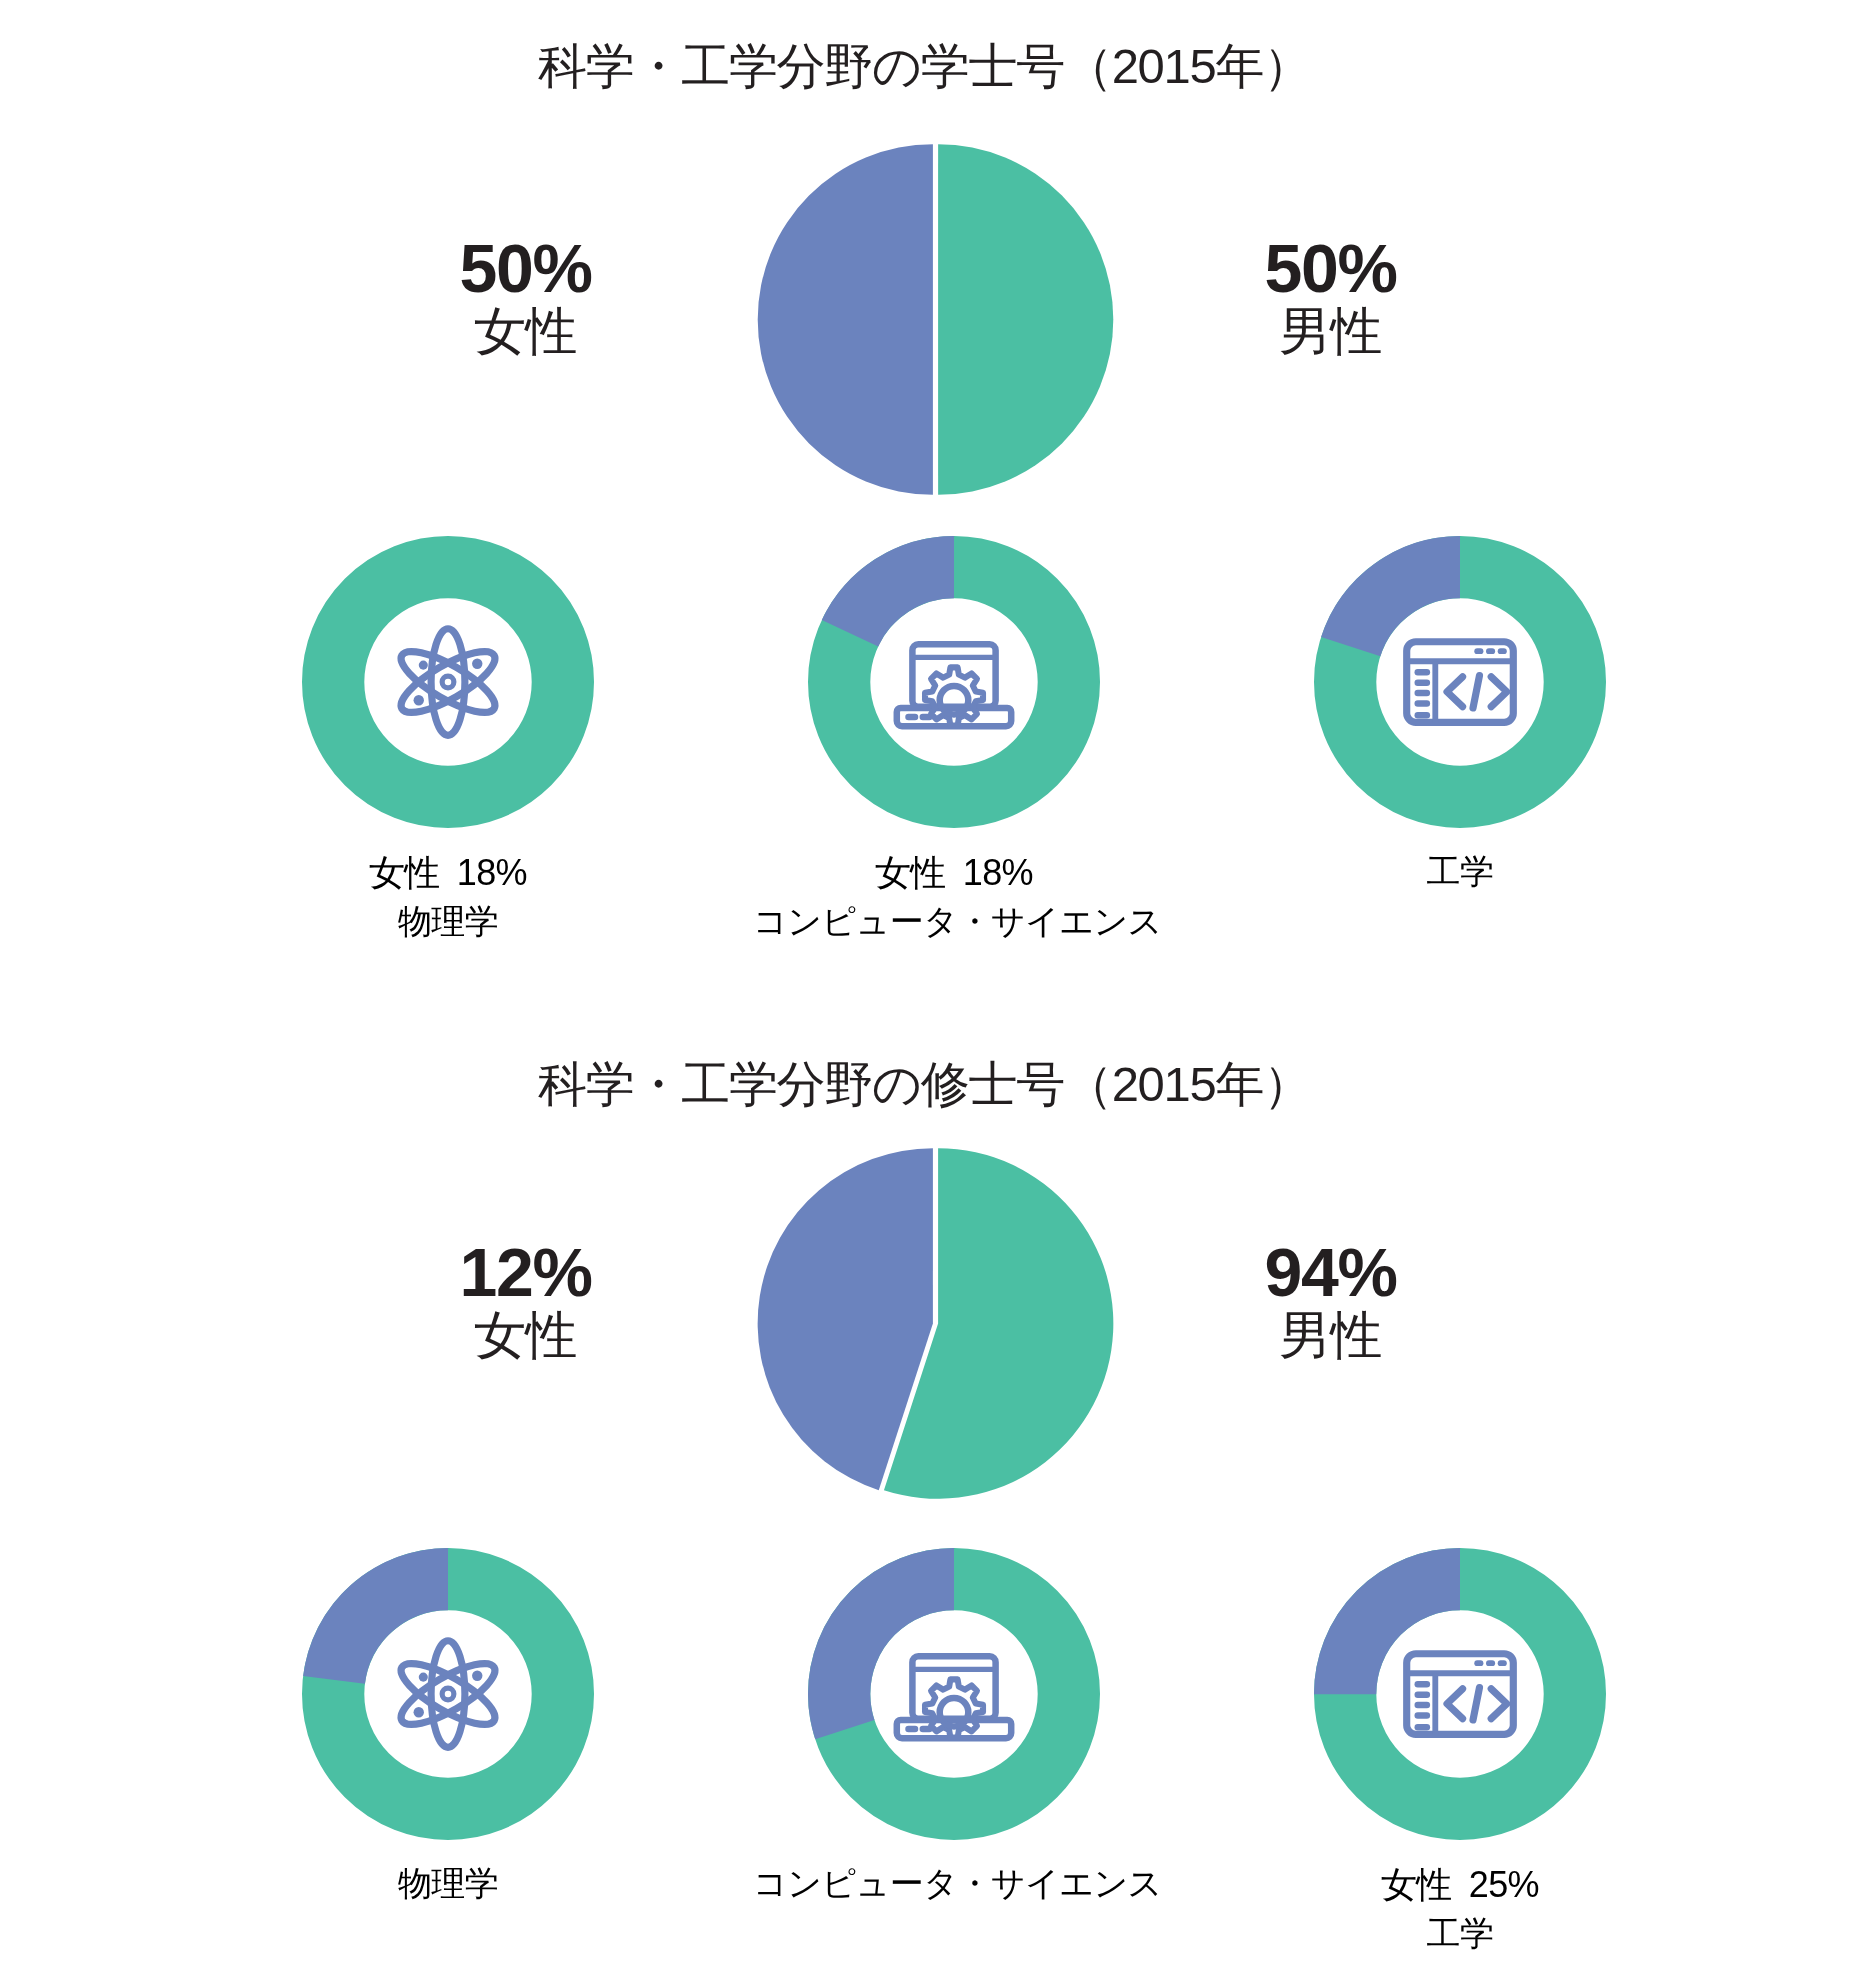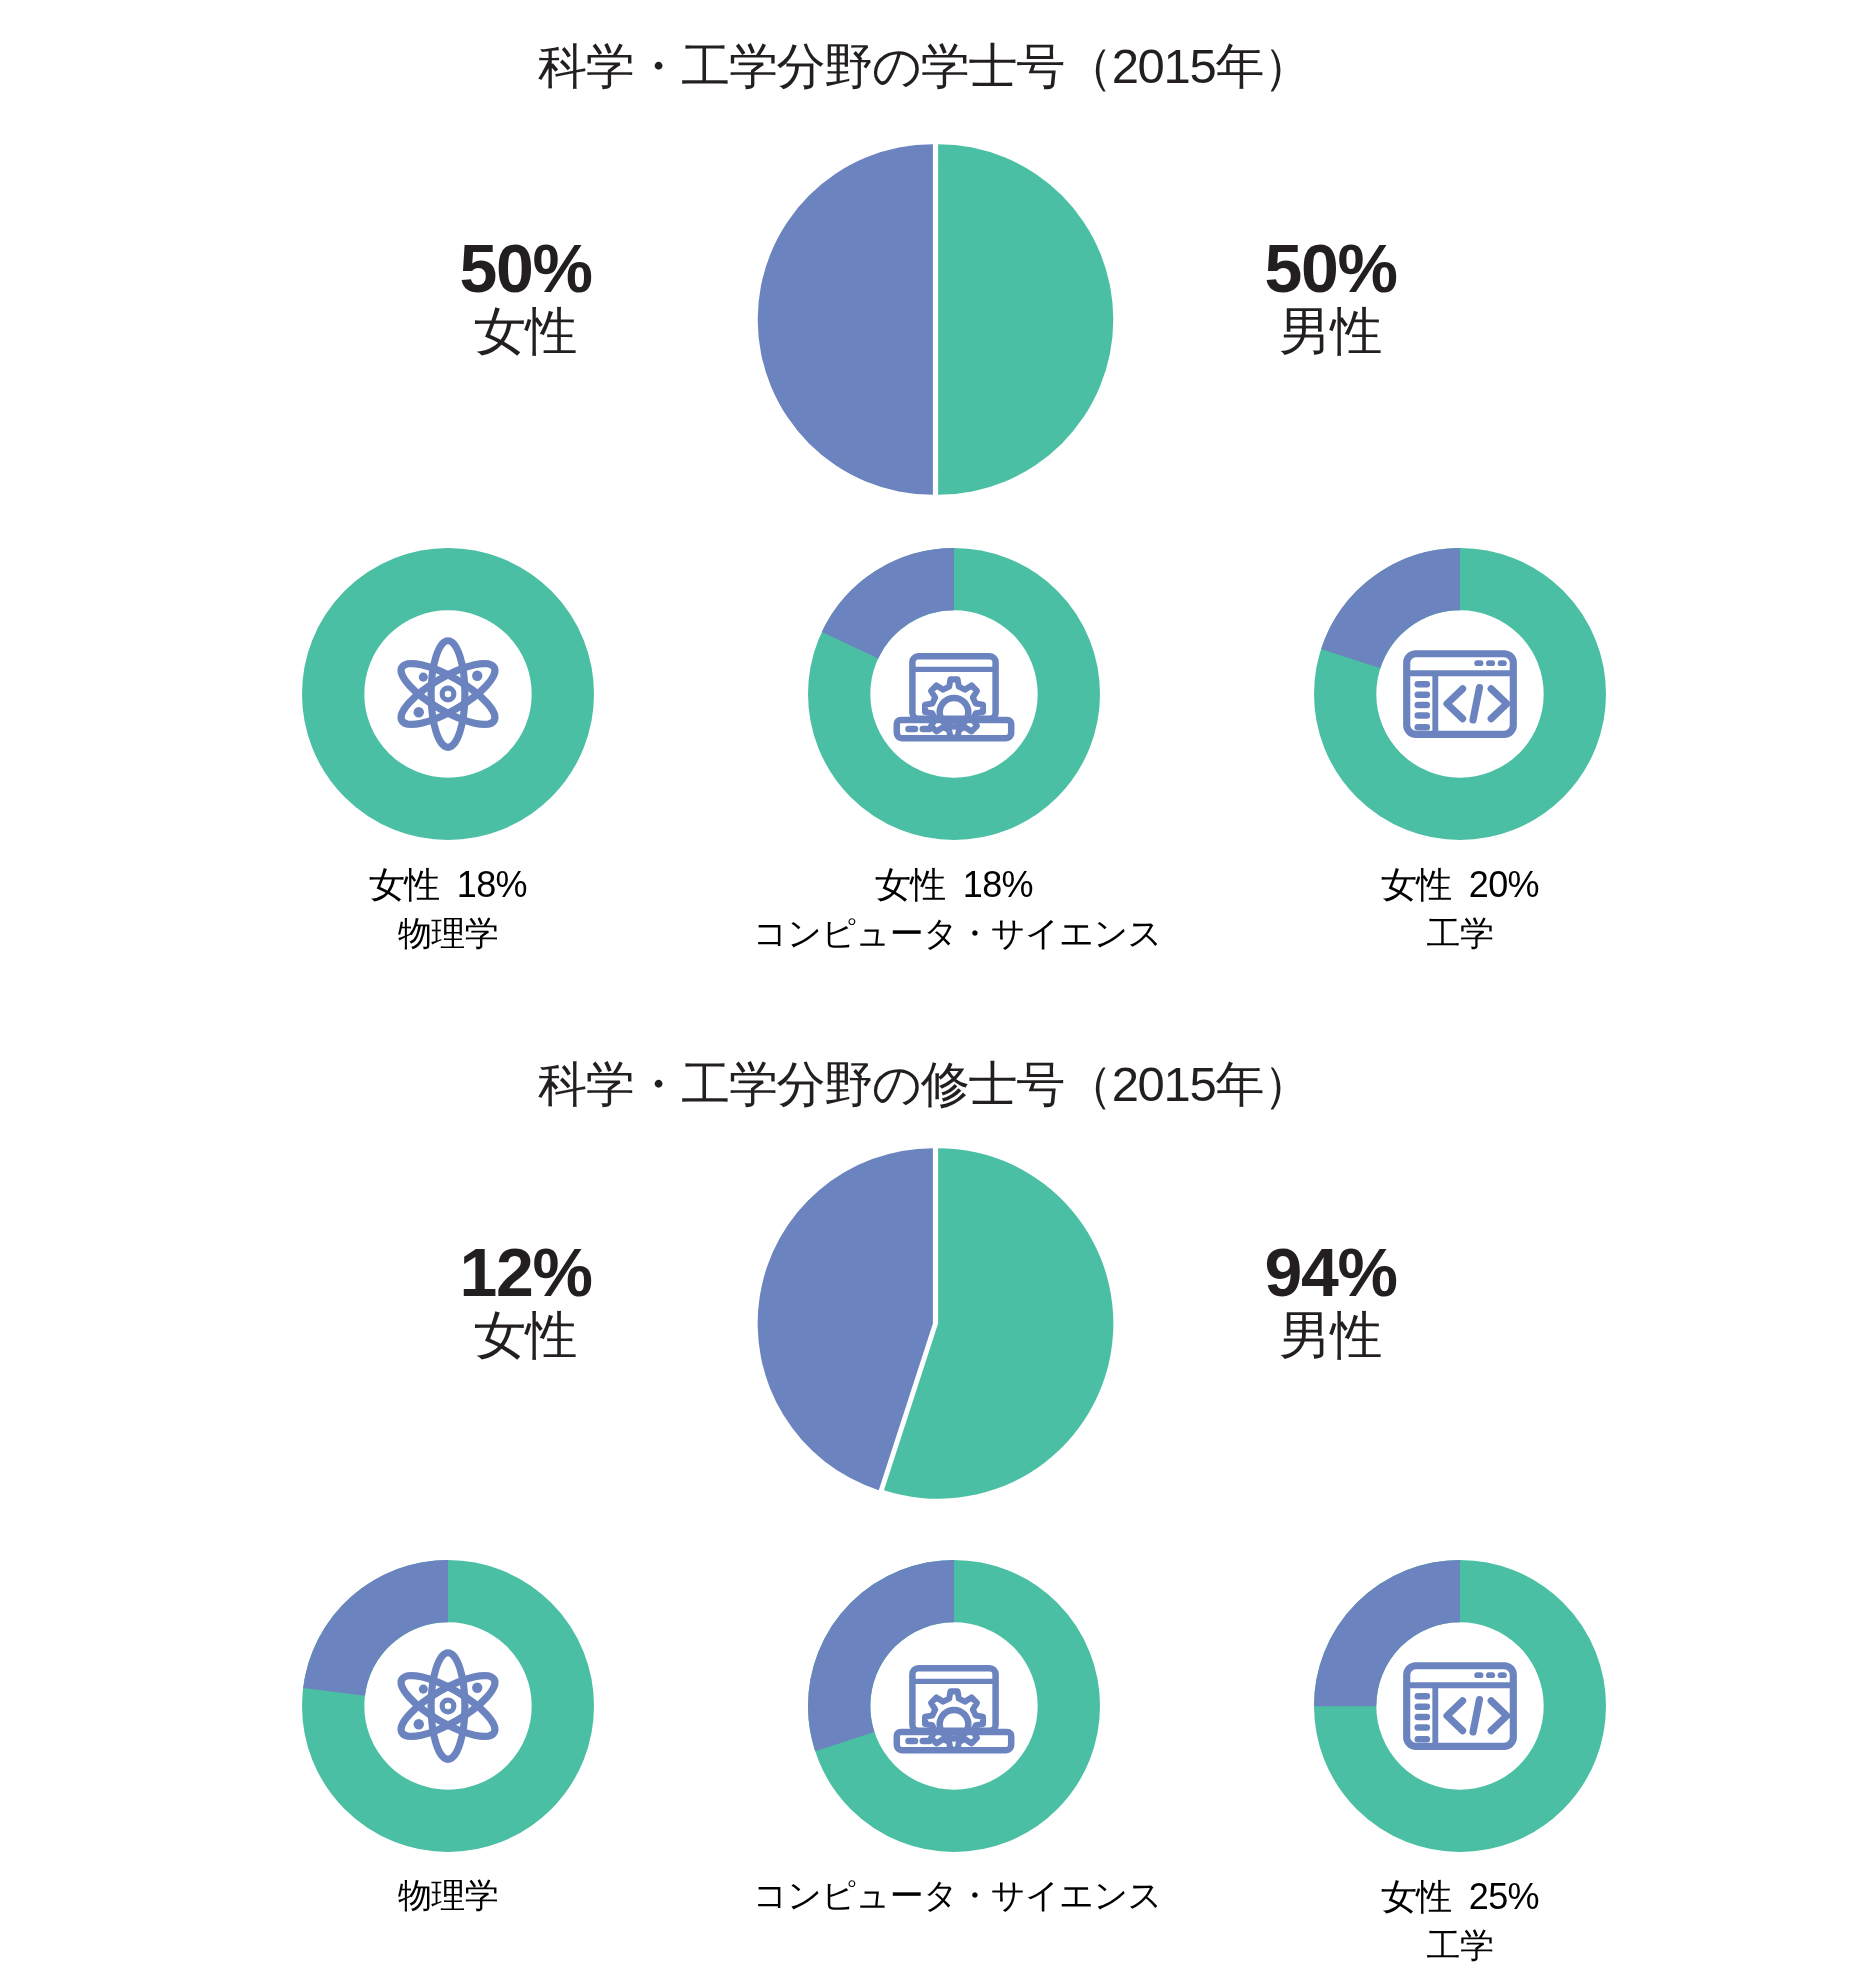--- a/index.html
+++ b/index.html
@@ -73,21 +73,21 @@
     color: #231f20;
   }
 
   
   .donut-row { position: absolute; left: 0; width: 1849px; height: 415px; }
   #donut-row-1 { top: 532px; }
   #donut-row-2 { top: 1544px; }
 
   .donut-cell {
     position: absolute;
-    top: 16px;
+    top: 4px;
     width: 402px;
     text-align: center;
   }
   #donut-cell-1-0, #donut-cell-2-0 { left: 247px; }
   #donut-cell-1-1, #donut-cell-2-1 { left: 753px; }
   #donut-cell-1-2, #donut-cell-2-2 { left: 1259px; }
 
   .donut-holder {
     position: relative;
     width: 292px;
@@ -239,23 +239,20 @@
             </g>
             <g fill="none" stroke="#6B83BE" stroke-width="11" stroke-linecap="round" stroke-linejoin="round">
               <polyline points="104,92 80,115 104,138"></polyline>
               <polyline points="148,92 172,115 148,138"></polyline>
               <line x1="130" y1="90" x2="120" y2="140"></line>
             </g>
           </svg>
         </div>
       </div>
       <div class="donut-caption">
-        <span class="cap-line1">
-          <span>女性</span><span class="cap-pct">20%</span>
-        </span>
         <span class="cap-line2">工学</span>
       </div>
     </div>
   </div>
 
   <div class="section-title" id="title-master">科学・工学分野の修士号（2015年）</div>
 
   <div class="pie-block" id="pie-block-2">
 
     <div class="side-stat left">

